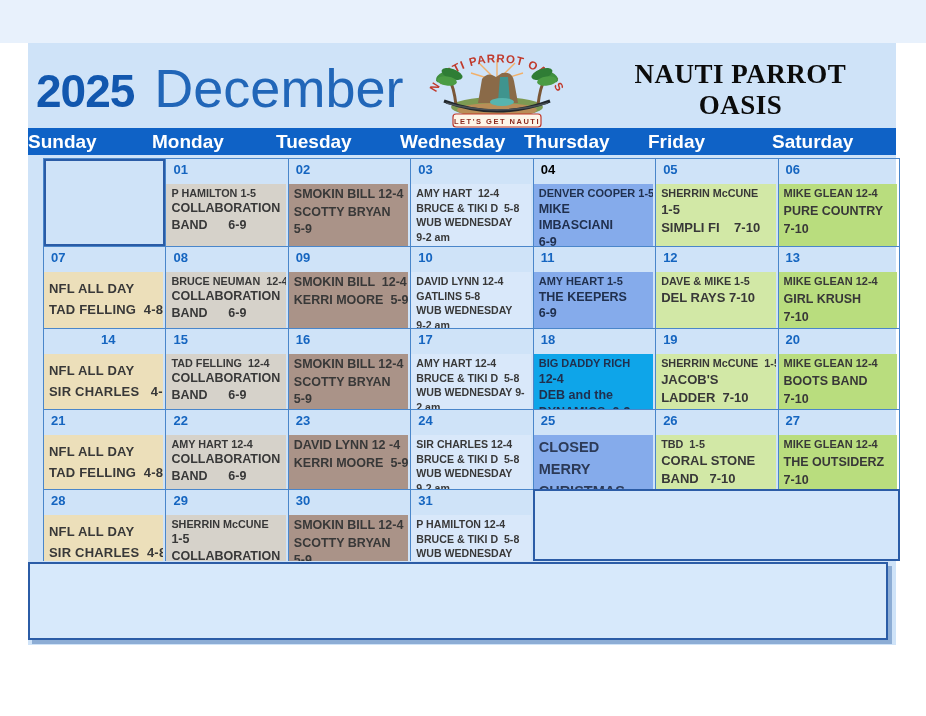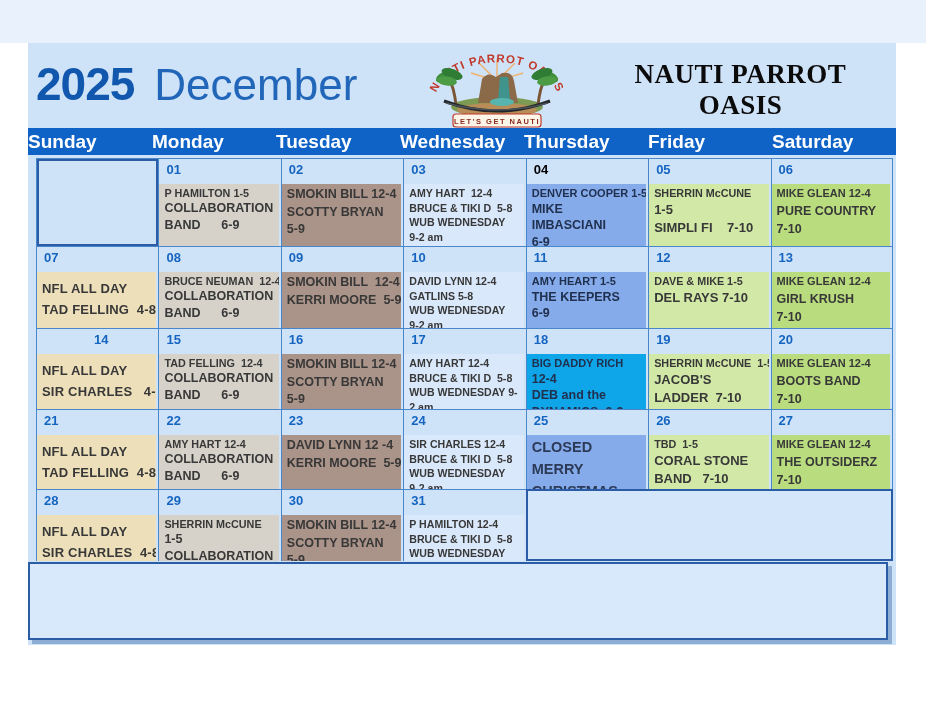--- a/index.html
+++ b/index.html
@@ -4,33 +4,33 @@
 <style>
   html,body{margin:0;padding:0;background:#ffffff;}
   .stage{position:relative;width:926px;height:716px;background:#ffffff;overflow:hidden;
          font-family:"Liberation Sans",sans-serif;}
   .top-strip{position:absolute;left:0;top:0;width:926px;height:43px;background:#e8f1fc;}
   .panel{position:absolute;left:28px;top:43px;width:868px;height:602px;background:#cfe3f8;}
 
   
   .title{position:absolute;left:8px;top:14px;display:flex;align-items:baseline;gap:20px;}
   .title .year{font-size:46px;font-weight:bold;color:#1257ae;letter-spacing:-1px;}
-  .title .month{font-size:44px;font-weight:400;color:#2166b8;letter-spacing:0;}
+  .title .month{font-size:54px;font-weight:400;color:#2166b8;letter-spacing:0;}
   .brand{position:absolute;left:565px;top:16px;width:295px;text-align:center;
          font-family:"Liberation Serif",serif;font-weight:bold;font-size:27px;color:#0b0b0b;
          letter-spacing:.5px;}
   .logo{position:absolute;left:388px;top:0px;}
 
   
   .day-bar{position:absolute;left:0;top:85px;width:868px;height:27px;background:#0f62c6;
            display:grid;grid-template-columns:repeat(7,1fr);align-items:center;}
   .day-label{color:#ffffff;font-weight:bold;font-size:19px;}
 
   
-  .cal-grid{position:absolute;left:8px;top:115px;width:857px;display:grid;
+  .cal-grid{position:absolute;left:15px;top:115px;width:857px;display:grid;
             grid-template-columns:repeat(7,1fr);grid-template-rows:88px 82px 81px 80px 72px;}
   .cal-cell{position:relative;border-top:1px solid #4a86ca;border-left:1px solid #4a86ca;
             display:flex;flex-direction:column;overflow:hidden;box-sizing:border-box;}
   .cal-cell.last-col{border-right:1px solid #4a86ca;}
   .daynum{flex:none;height:22px;padding:3px 0 0 7px;font-weight:bold;font-size:13px;color:#1565c0;}
   .evt{flex:1;margin-right:2px;padding:2px 5px 2px 5px;font-weight:bold;color:#383838;overflow:hidden;}
   .evt .line{white-space:pre;}
 
   .col-sun .evt{padding-top:7px;}
   .col-sun .line{font-size:13px;line-height:1.6;letter-spacing:.2px;}

